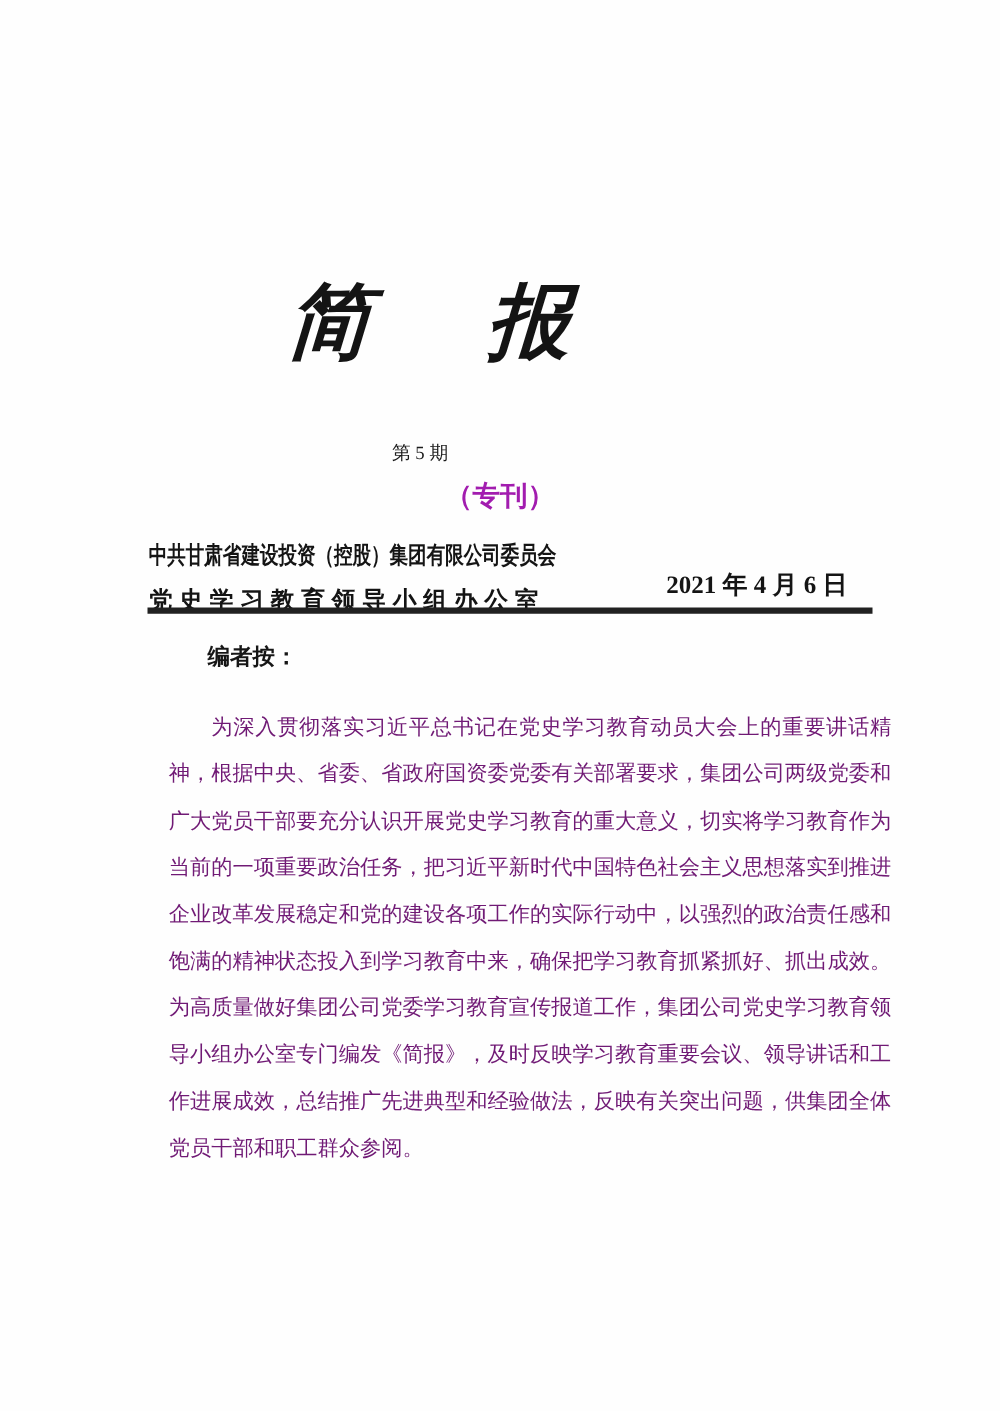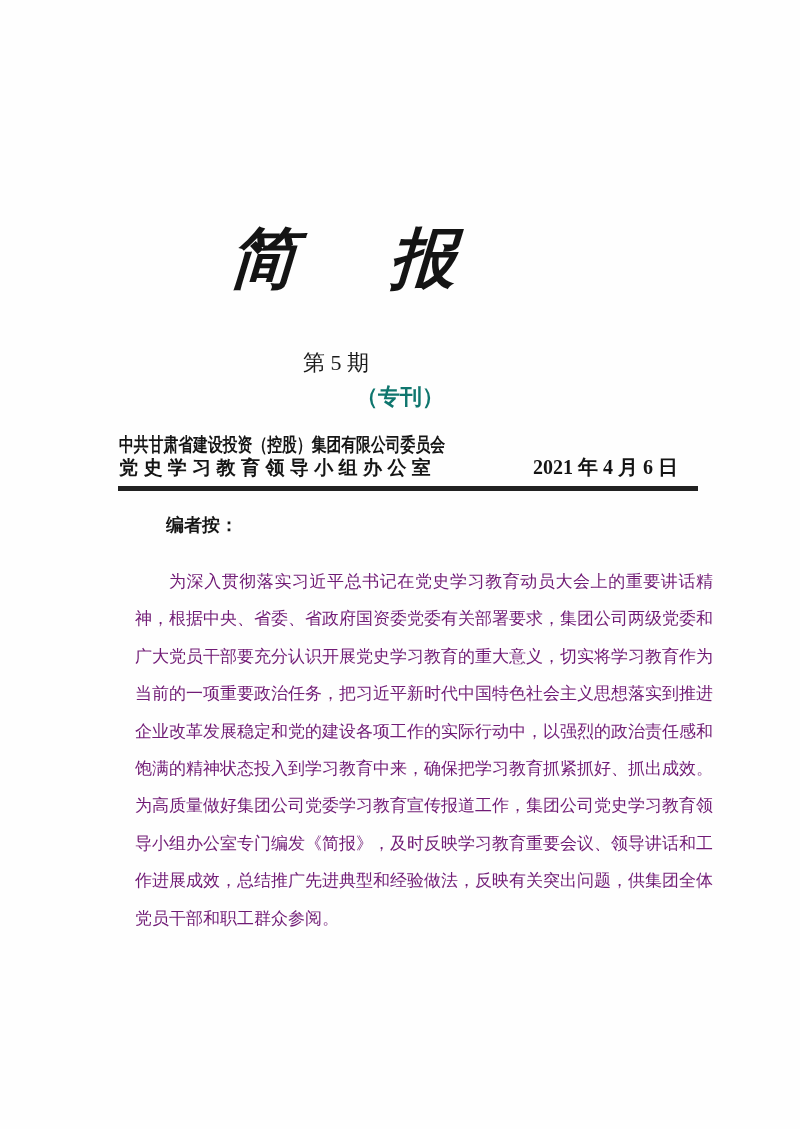--- a/index.html
+++ b/index.html
@@ -47,57 +47,57 @@
     color: #141414;
     transform: skewX(-3deg);
     white-space: nowrap;
   }
   .issue-number {
     position: absolute;
     top: 349px;
     left: 0;
     width: 672px;
     text-align: center;
-    font-size: 22px;
+    font-size: 15px;
     line-height: 28px;
     color: #1a1a1a;
     white-space: nowrap;
   }
   .issue-type {
     position: absolute;
     top: 384px;
     left: 0;
     width: 800px;
     text-align: center;
     font-family: "Liberation Sans", sans-serif;
     font-weight: bold;
     font-size: 22px;
     line-height: 26px;
-    color: #0f766e;
+    color: #a21caf;
     white-space: nowrap;
   }
   .issuer-row {
     position: absolute;
     top: 433px;
     left: 119px;
     width: 579px;
     height: 50px;
   }
   .issuer-line1 {
     font-family: "Liberation Sans", sans-serif;
     font-weight: bold;
     font-size: 19px;
     line-height: 23px;
     color: #141414;
     white-space: nowrap;
     transform: scaleX(0.78);
     transform-origin: left center;
   }
   .issuer-line2 {
-    margin-top: 0;
+    margin-top: 13px;
     font-weight: bold;
     font-size: 19px;
     line-height: 24px;
     letter-spacing: 5.4px;
     color: #141414;
     white-space: nowrap;
   }
   .issue-date {
     position: absolute;
     right: 20px;

